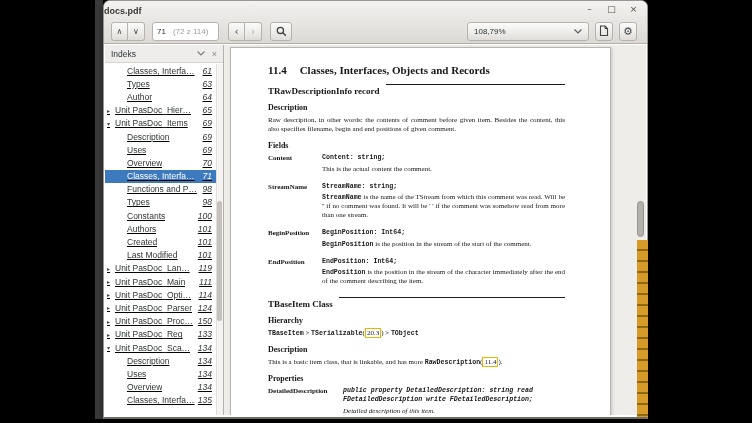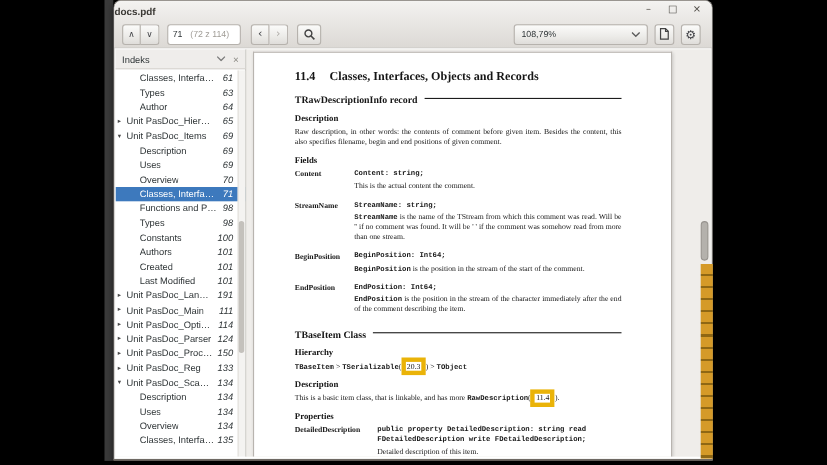--- a/index.html
+++ b/index.html
@@ -49,55 +49,55 @@
   .gear { font-size:11px; line-height:11px; }
 
   .win-body { position:absolute; left:1px; right:1px; top:44px; bottom:2px; display:flex; background:#efedea; }
 
   
   .sidebar { width:119px; background:#fff; border-right:1px solid #b3afaa; display:flex; flex-direction:column; position:relative; }
   .sidebar-header { height:18px; flex:none; background:#efedeb; border-bottom:1px solid #d7d4d0;
     display:flex; align-items:center; padding:0 6px; font-size:8.5px; color:#2e3436; }
   .sidebar-header .shtitle { flex:1; }
   .sidebar-header .sclose { color:#8a8883; font-size:9px; margin-left:7px; }
-  .sidebar-list { flex:1; overflow:hidden; padding-top:1px; font-size:8.5px; position:relative; }
+  .sidebar-list { flex:1; overflow:hidden; padding-top:1px; font-size:8.5px; position:relative;text-decoration:underline; }
   .srow { height:13.2px; display:flex; align-items:center; color:#2e3436; padding-left:2px; }
   .srow .exp { width:8px; font-size:6px; color:#4a4a4a; font-family:"DejaVu Sans", sans-serif; flex:none; }
   .srow.child { padding-left:22px; }
   .srow .slbl { white-space:nowrap; overflow:hidden; }
   .srow .spg { margin-left:auto; padding-right:11px; font-style:italic; flex:none; }
   .srow.selected { background:#3d79bd; color:#fff; }
   .side-scroll-trough { position:absolute; right:0; top:19px; bottom:0; width:7px; background:#f4f3f1; border-left:1px solid #e2dfdb; }
   .side-scroll-thumb { position:absolute; right:1px; top:156px; width:5px; height:120px; background:#c4c1bc; border-radius:3px; }
 
   
   .content { flex:1; position:relative; overflow:hidden; background:#efedea; }
   .page { position:absolute; left:6px; top:2px; width:381px; bottom:-2px; background:#fff;
     border:1px solid #b8b4af; border-bottom:none; box-shadow:1px 1px 3px rgba(0,0,0,.18); overflow:hidden; }
   .vscroll-trough { position:absolute; right:1px; top:0; bottom:0; width:10px; background:#efedea; }
   .vscroll-thumb { position:absolute; right:2px; top:156px; width:7px; height:36px; background:#b4b1ac;
     border:1px solid #97938e; border-radius:4px; }
 
   
   .doc { font-family:"Liberation Serif", serif; color:#161616; padding:16px 45px 0 37px; font-size:7px; }
   .h1 { font-size:11px; font-weight:bold; display:flex; gap:13px; margin-bottom:10px; }
-  .rulehead { display:flex; align-items:center; font-weight:bold; font-size:9px; margin-bottom:6px; }
+  .rulehead { display:flex; align-items:flex-start; font-weight:bold; font-size:9px; margin-bottom:6px; }
   .rulehead .rule { flex:1; border-bottom:1px solid #1c1c1c; margin-left:6px; transform:translateY(-2px); }
   .h3 { font-weight:bold; font-size:8px; margin:7px 0 4px; }
   .bt { line-height:9px; text-align:justify; margin-bottom:4px; }
   .mono, .code { font-family:"Liberation Mono", monospace; font-size:6.6px; font-weight:bold; }
   .code { line-height:8.5px; }
   .frow { display:flex; margin-bottom:5px; }
   .flabel { width:54px; flex:none; font-weight:bold; }
   .fbody { flex:1; }
   .fbody .code { margin-bottom:2px; }
   .prow { display:flex; }
   .plabel { width:75px; flex:none; font-weight:bold; }
-  .pbody { flex:1; }
-  .redlink { border:4px solid #eab308; padding:0 1px; }
+  .pbody { flex:1;font-style:italic; }
+  .redlink { border:1px solid #eab308; padding:0 1px; }
   .nowrap { white-space:nowrap; text-align:left; }
   .class-sec { margin-top:9px; }
   svg { display:block; }
 </style>
 </head>
 <body>
 
 <div class="stage">
   <div class="sliver"></div>
   <div class="orange-strip"></div>
@@ -226,21 +226,21 @@
               <span class="slbl">Created</span>
               <span class="spg">101</span>
             </div>
           <div class="srow child">
               <span class="slbl">Last Modified</span>
               <span class="spg">101</span>
             </div>
           <div class="srow">
               <span class="exp">▸</span>
               <span class="slbl">Unit PasDoc_Lan…</span>
-              <span class="spg">191</span>
+              <span class="spg">119</span>
             </div>
           <div class="srow">
               <span class="exp">▸</span>
               <span class="slbl">Unit PasDoc_Main</span>
               <span class="spg">111</span>
             </div>
           <div class="srow">
               <span class="exp">▸</span>
               <span class="slbl">Unit PasDoc_Opti…</span>
               <span class="spg">114</span>

